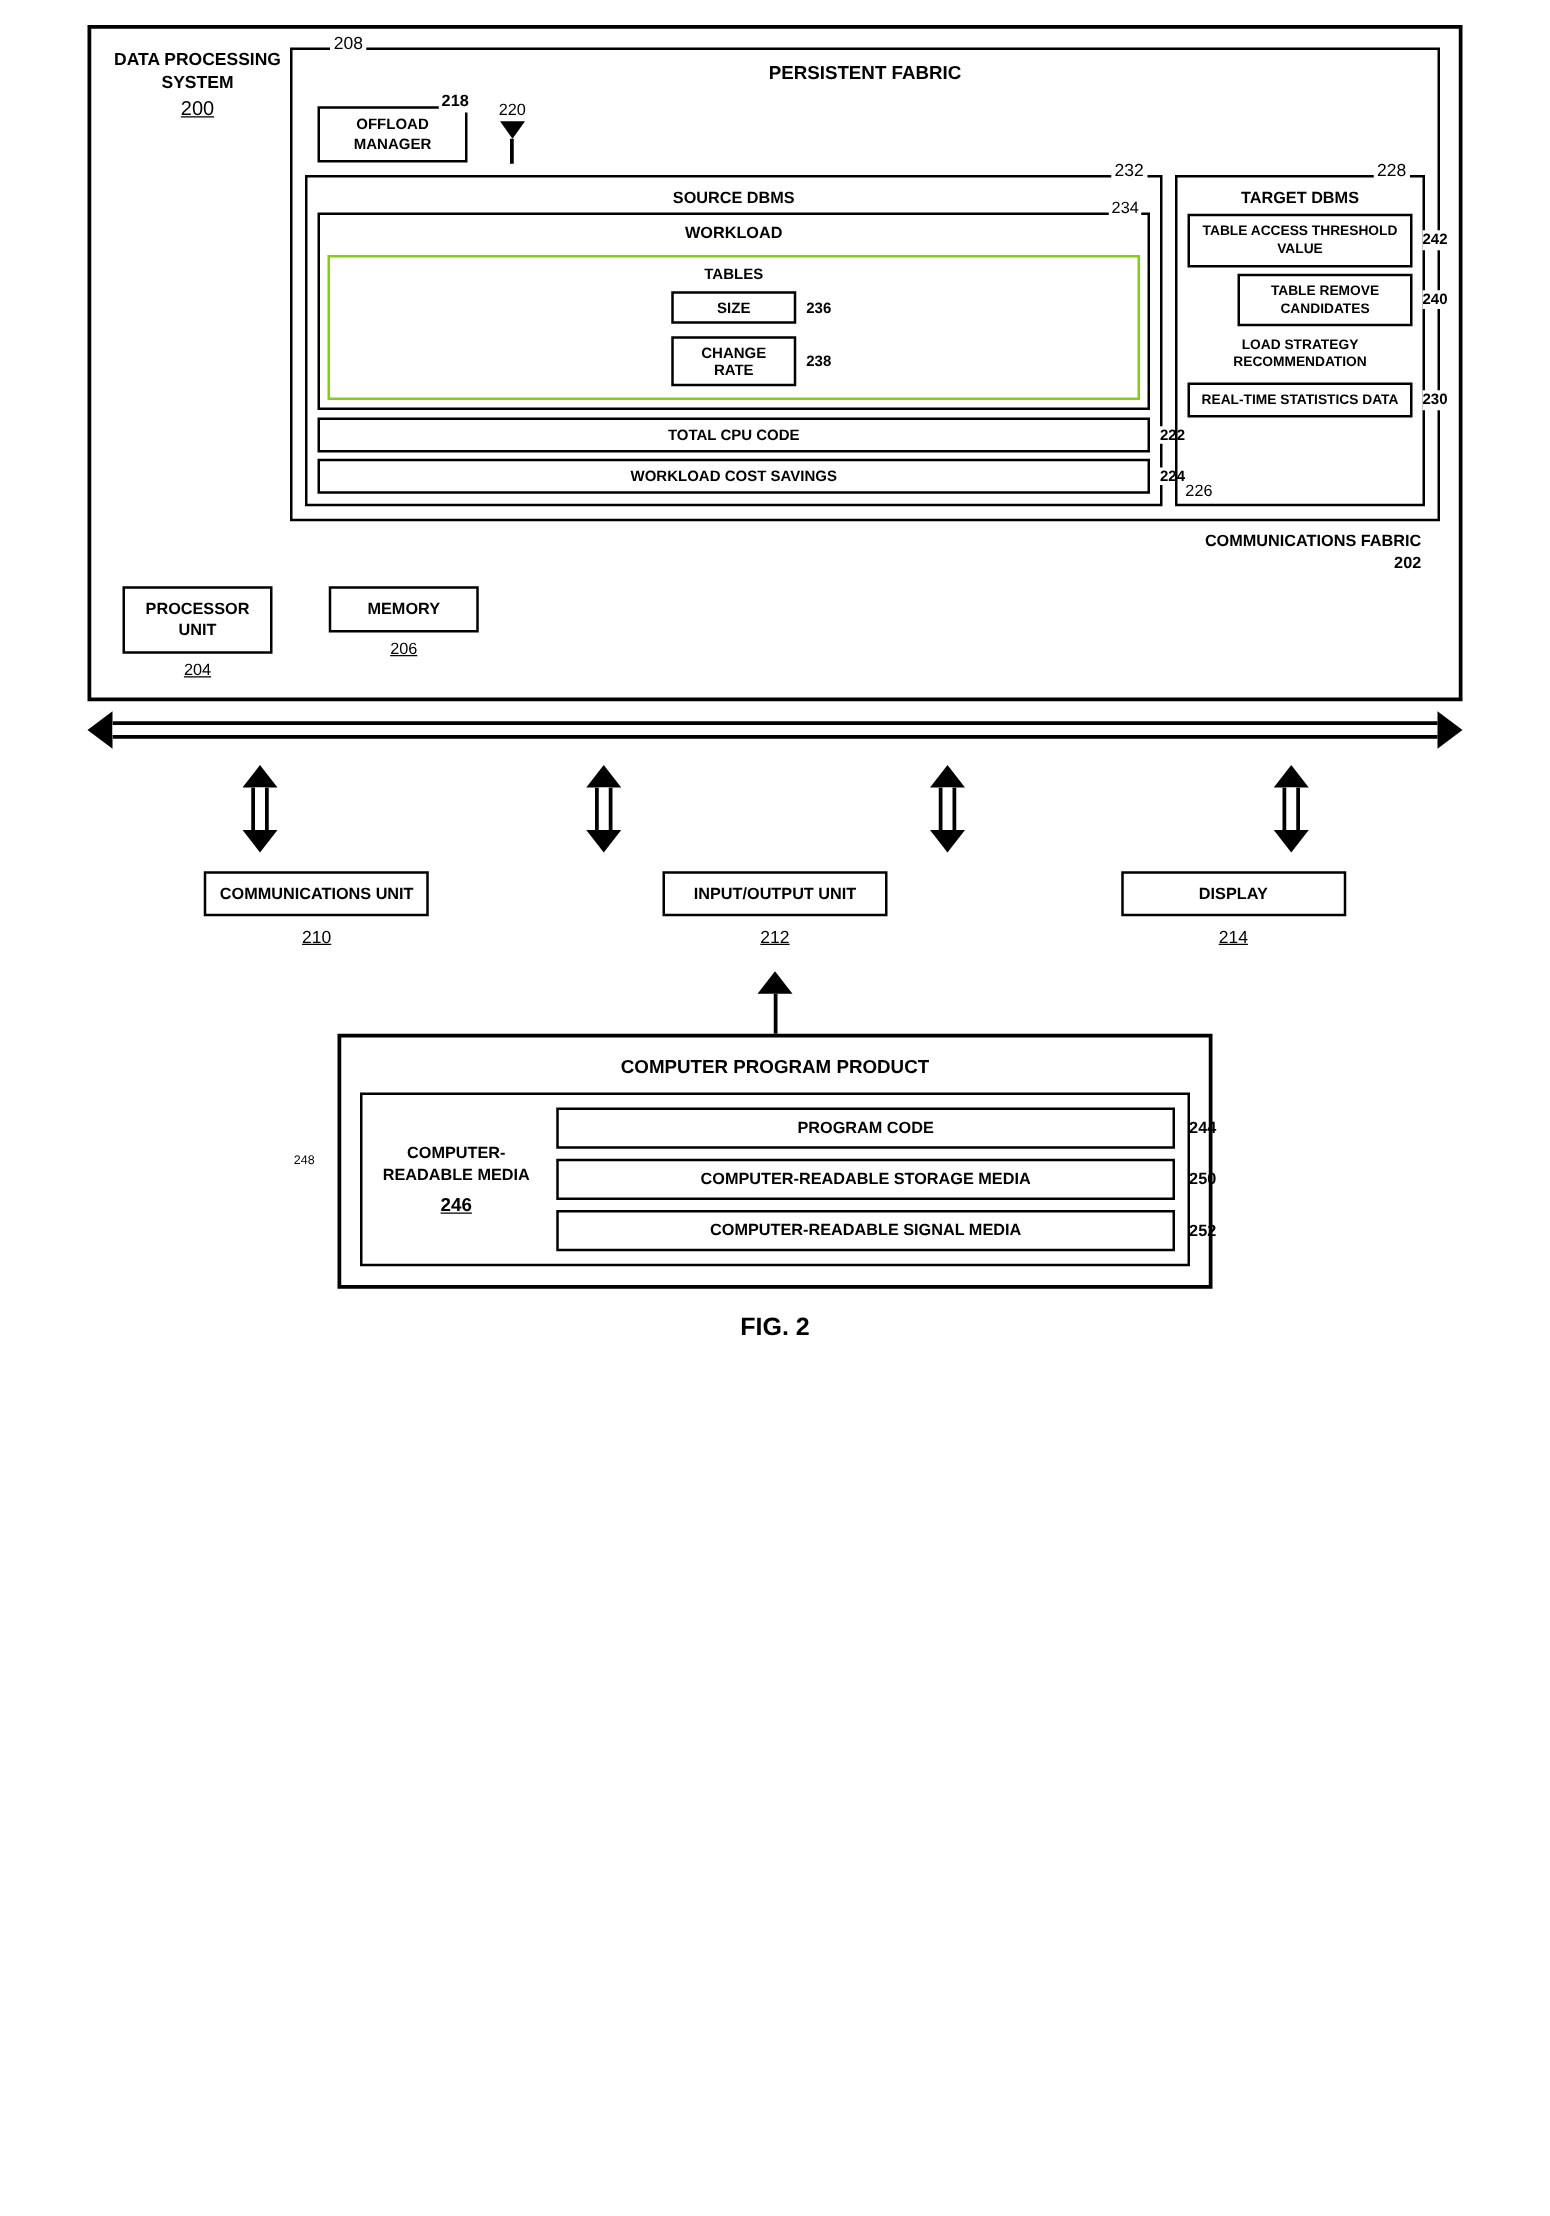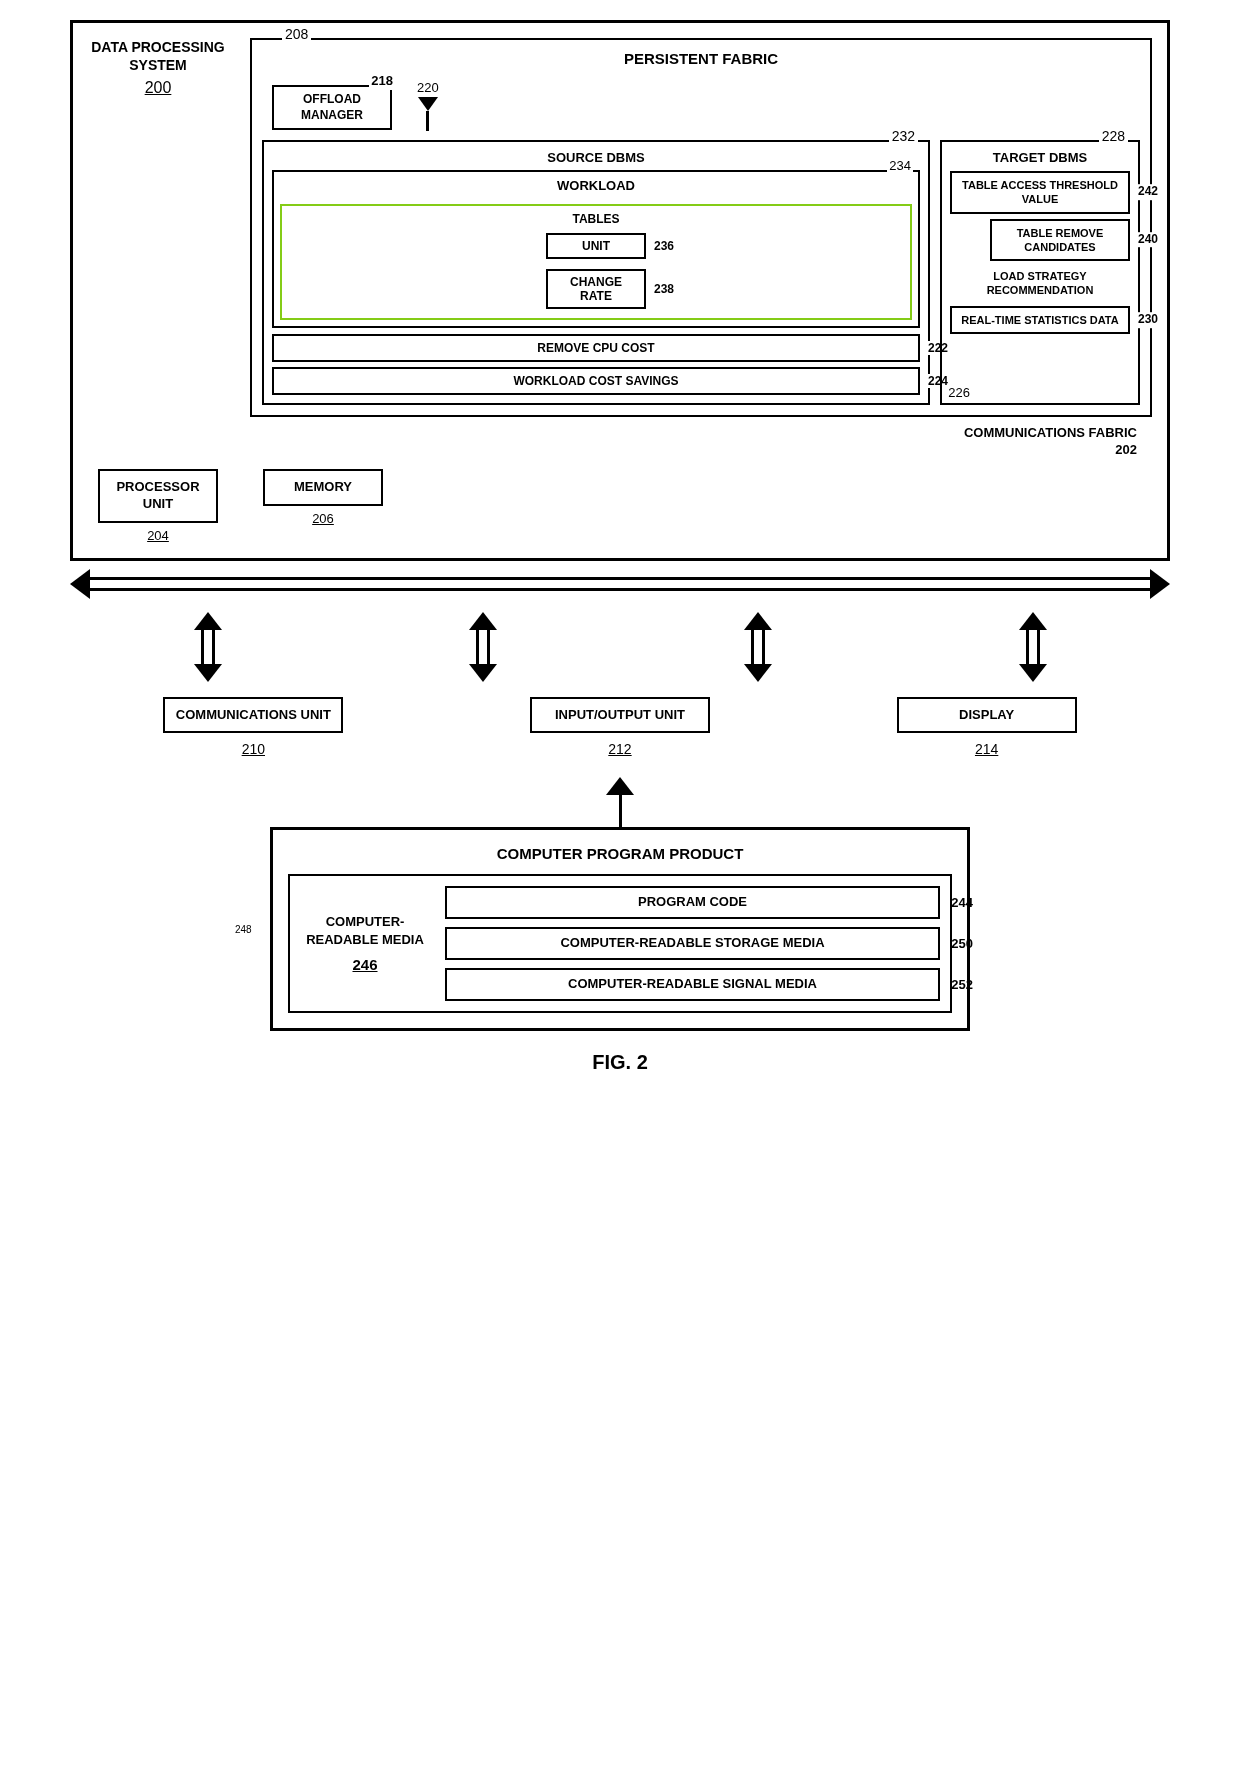--- a/index.html
+++ b/index.html
@@ -405,21 +405,21 @@
       line-height: 1.3;
     }
   </style>
 </head>
 <body>
 
 <div class="diagram-container">
 
   <div class="main-box">
 
-    <div style="display:flex; flex-direction:row; width:100%; gap:22px;">
+    <div style="display:flex; flex-direction:row; width:100%; gap:4px;">
 
       <div class="left-col">
         <div class="dps-label">DATA PROCESSING SYSTEM</div>
         <div class="dps-number">200</div>
       </div>
 
       <div style="flex:1; display:flex; flex-direction:column; gap:8px;">
 
         <div class="persistent-storage-box">
           <div class="persistent-storage-num">208</div>
@@ -446,38 +446,38 @@
 
               <div class="workload-box">
                 <div class="workload-num">234</div>
                 <div class="workload-title">WORKLOAD</div>
 
                 <div class="tables-box">
                   <div class="tables-title">TABLES</div>
                   <div style="display:flex; flex-direction:column; align-items:center; gap:4px;">
                     <div style="position:relative; display:inline-block;">
                       <div class="size-box">
-                        <span>UNIT</span>
+                        <span>SIZE</span>
                         <span class="size-num">236</span>
                       </div>
                     </div>
                     <div style="position:relative; display:inline-block;">
                       <div class="change-rate-box">
                         <span>CHANGE RATE</span>
                         <span class="change-rate-num">238</span>
                       </div>
                     </div>
                   </div>
                 </div>
               </div>
 
               <div class="cost-row">
                 <div style="position:relative;">
                   <div class="cost-box">
-                    <span>REMOVE CPU COST</span>
+                    <span>TOTAL CPU CODE</span>
                     <span class="cost-num">222</span>
                   </div>
                 </div>
                 <div style="position:relative;">
                   <div class="cost-box">
                     <span>WORKLOAD COST SAVINGS</span>
                     <span class="cost-num">224</span>
                   </div>
                   <div style="position:absolute; right:-50px; bottom:-5px; font-size:13px;">226</div>
                 </div>

